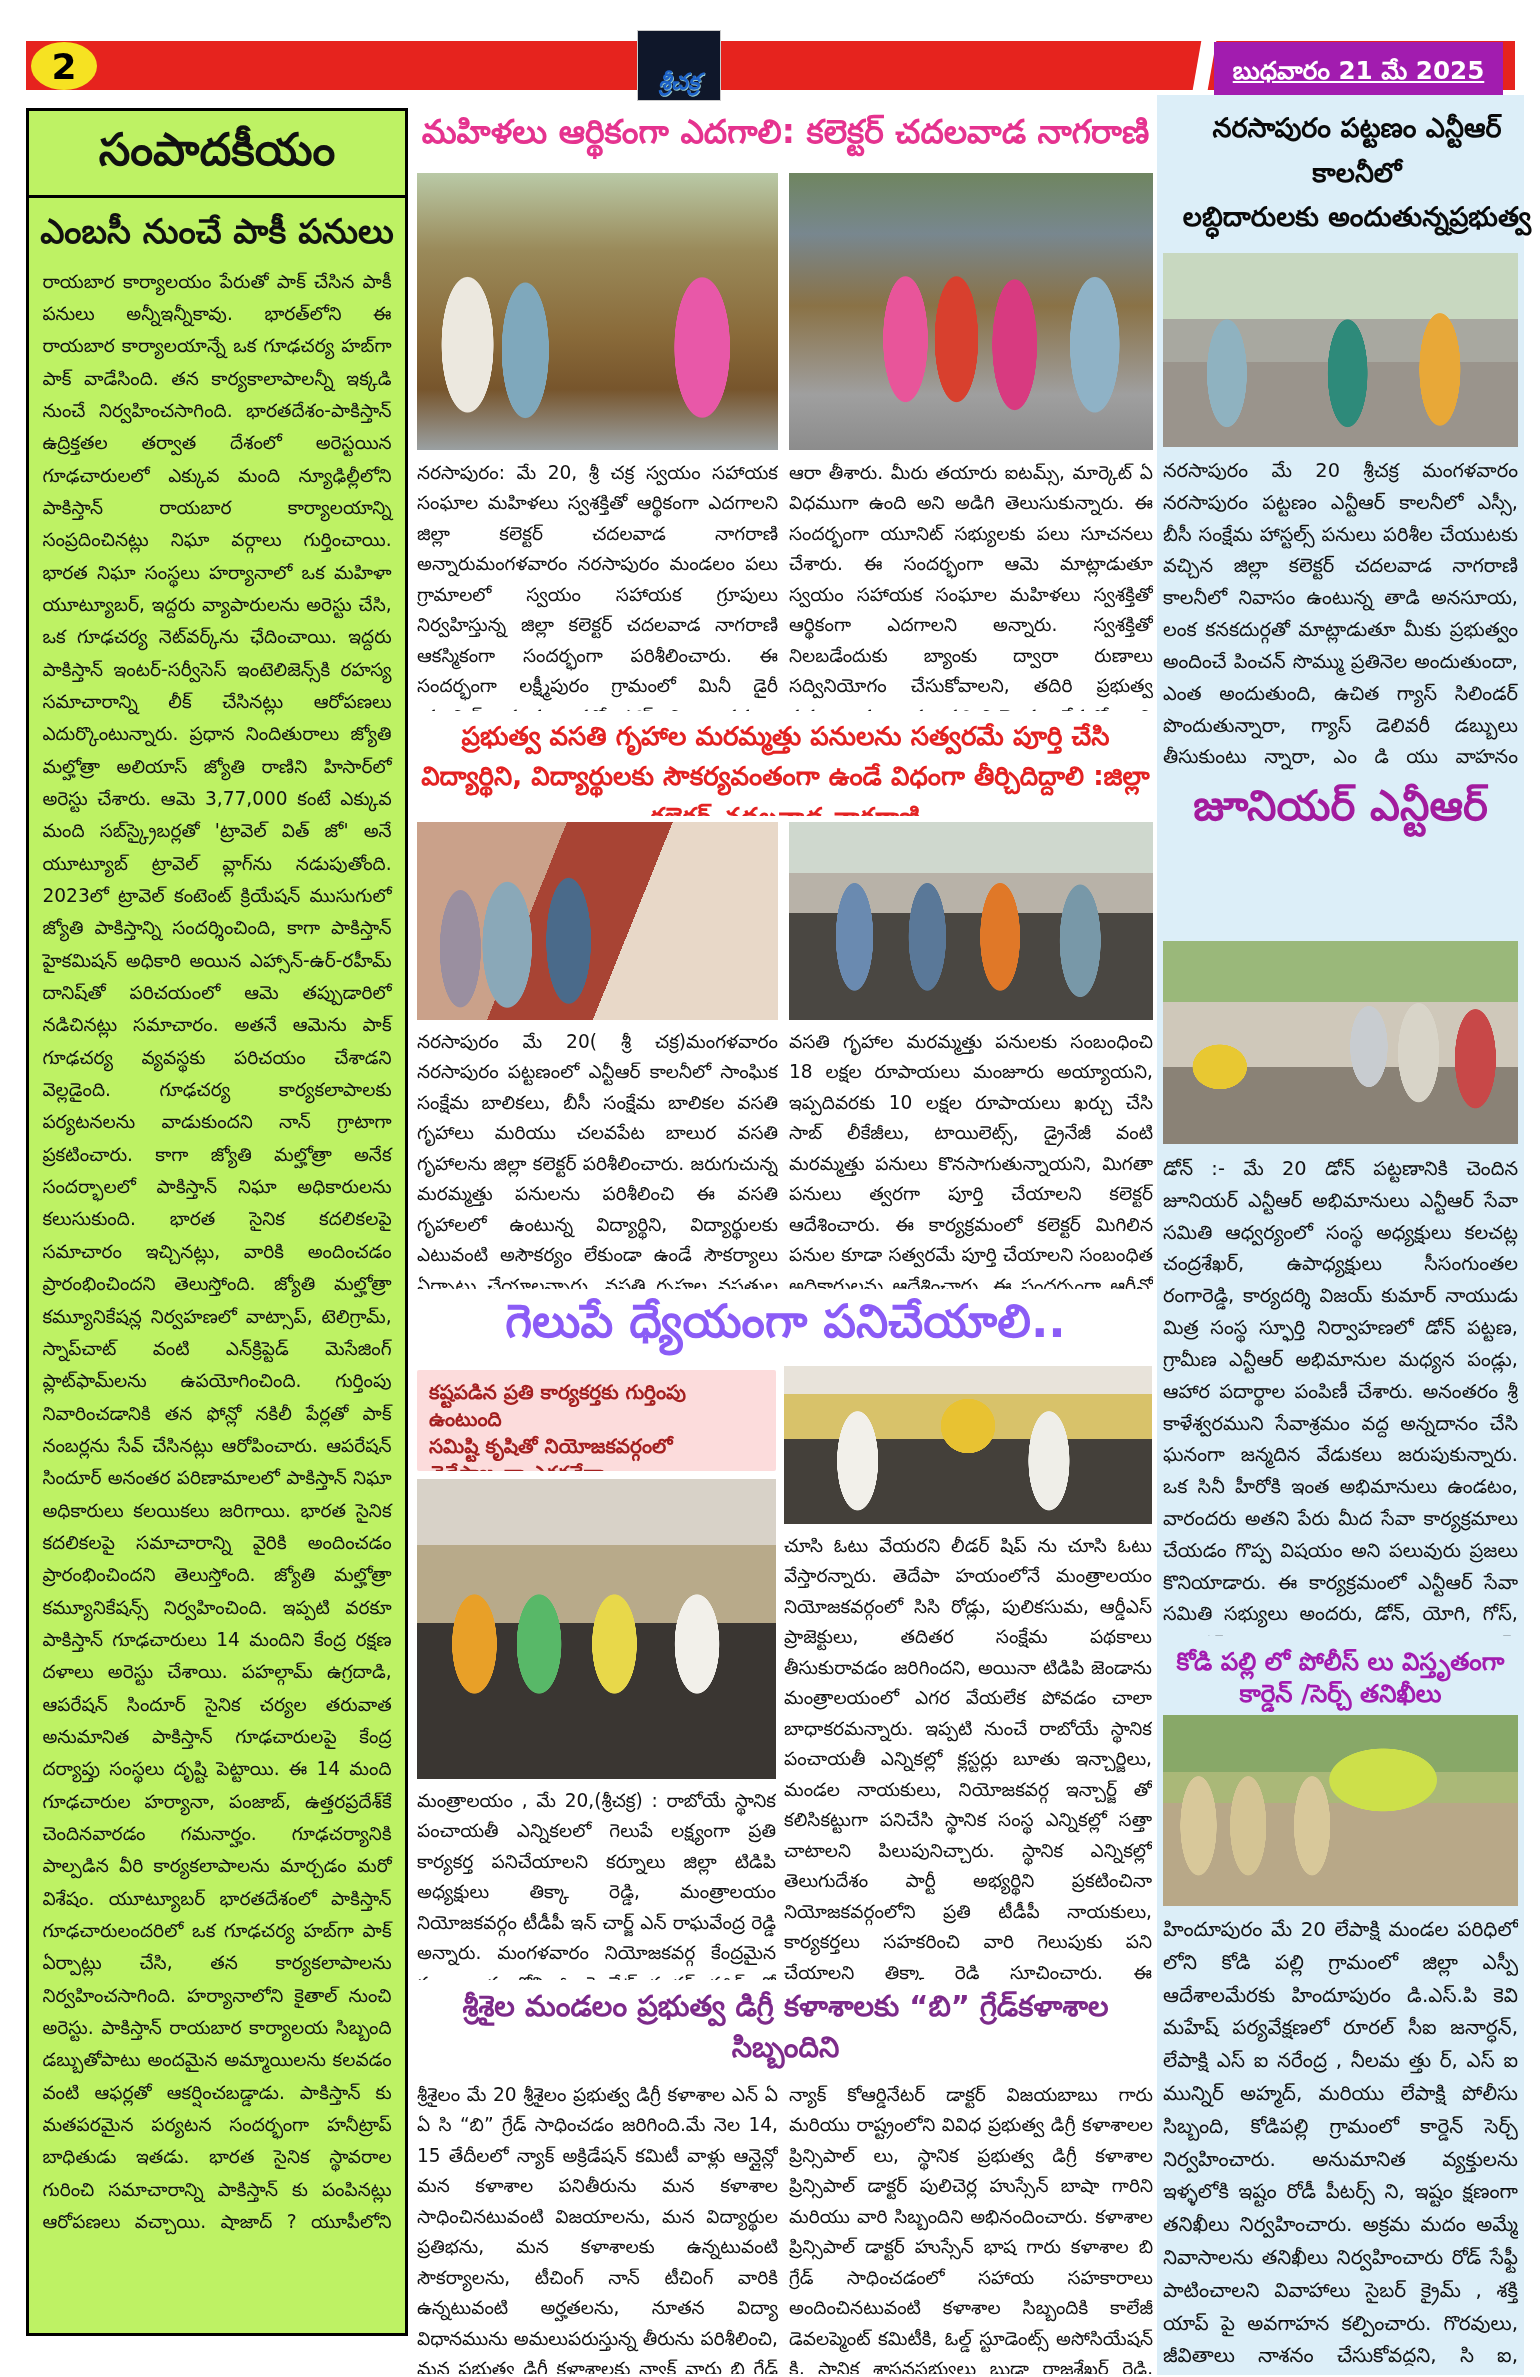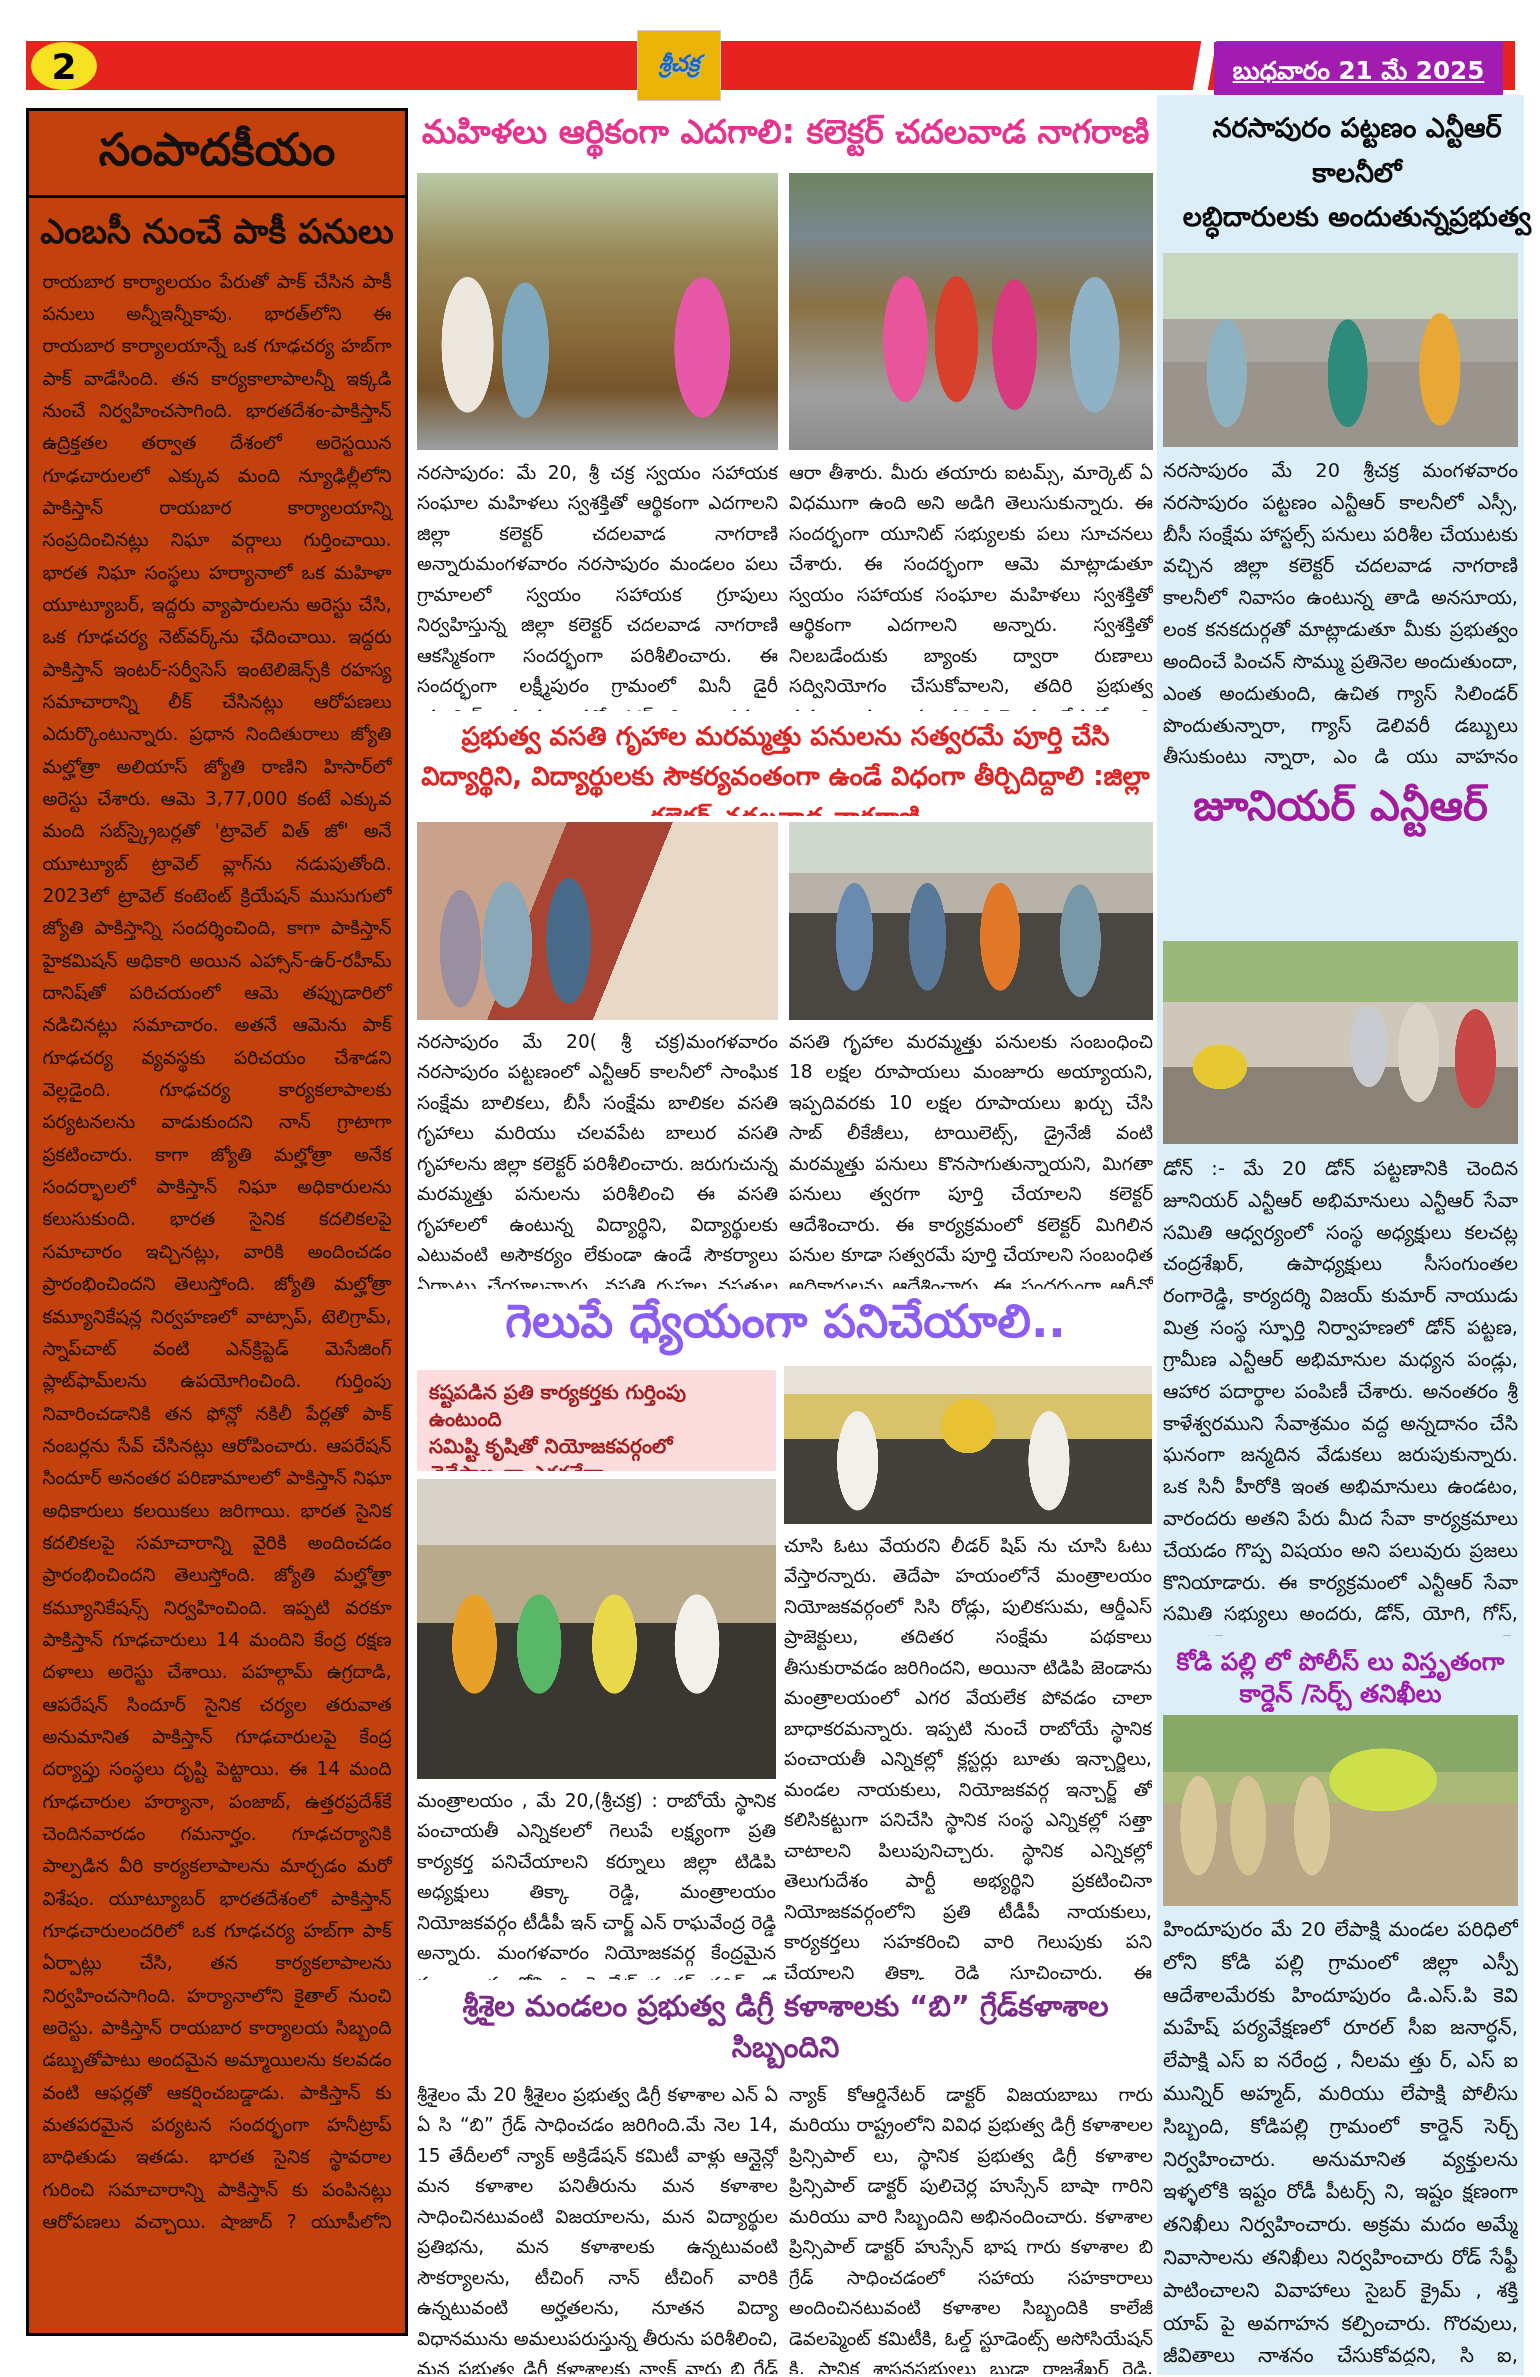--- a/index.html
+++ b/index.html
@@ -4,32 +4,32 @@
 <style>
   html,body{margin:0;padding:0;background:#9a9a9a;}
   .page{position:relative;width:1541px;height:2377px;background:#ffffff;
         font-family:"DejaVu Sans",sans-serif;color:#111;overflow:hidden;}
 
   
   .hdr-bar{position:absolute;left:26px;top:41px;width:1489px;height:49px;background:#e6231e;}
   .page-num{position:absolute;left:31px;top:42px;width:66px;height:48px;background:#f6e222;
             border-radius:50%;display:flex;align-items:center;justify-content:center;
             font-size:36px;font-weight:800;color:#000;}
-  .masthead{position:absolute;left:637px;top:30px;width:82px;height:69px;background:#eab308;
-            border:0.7px solid #ccc;display:flex;align-items:center;justify-content:center;}
+  .masthead{position:absolute;left:637px;top:30px;width:82px;height:69px;background:#0f172a;
+            border:0.7px solid #ccc;display:flex;align-items:flex-end;justify-content:center;}
   .masthead span{font-family:"DejaVu Serif",serif;font-style:italic;font-weight:800;
                  font-size:22.4px;color:#1d62c8;text-shadow:0.7px 0.7px 0 #9cc;}
   .hdr-gap{position:absolute;left:1197px;top:41px;width:15px;height:49px;background:#fff;transform:skewX(-10deg);}
   .date-box{position:absolute;left:1214px;top:42px;width:289px;height:62px;background:#a21caf;
             display:flex;align-items:center;justify-content:center;color:#fff;
             font-size:24.6px;font-weight:800;text-decoration:underline;}
 
   
   .editorial{position:absolute;left:26px;top:108px;width:382px;height:2228px;
-             border:3.7px solid #000;box-sizing:border-box;background:#c2410c;}
+             border:3.7px solid #000;box-sizing:border-box;background:#bef264;}
   .ed-title{font-family:"DejaVu Serif",serif;font-weight:800;font-size:45px;text-align:center;
             padding:12px 3px 7.5px;border-bottom:3.7px solid #000;}
   .ed-head{font-weight:800;font-size:34px;text-align:center;padding:12px 4.5px 7.5px;line-height:1.25;}
   .ed-body{padding:6px 13.4px;font-size:18.6px;line-height:1.74;text-align:justify;overflow:hidden;height:1968px;}
 
   
   .txt{position:absolute;font-size:18.6px;line-height:1.64;text-align:justify;overflow:hidden;}
   .h-lead{position:absolute;left:417px;top:112px;width:737px;height:49px;color:#e5338f;
           font-size:33px;font-weight:800;text-align:center;overflow:hidden;}
   .h-red{position:absolute;left:417px;top:716px;width:737px;height:100px;color:#e32222;

